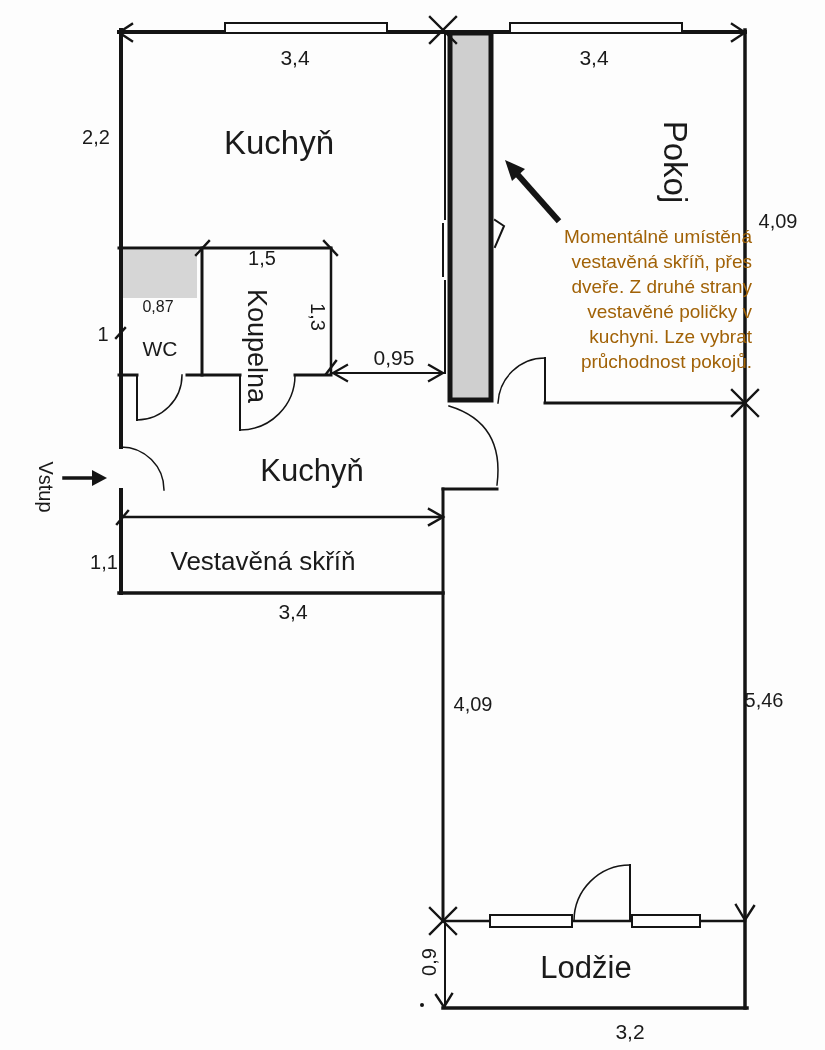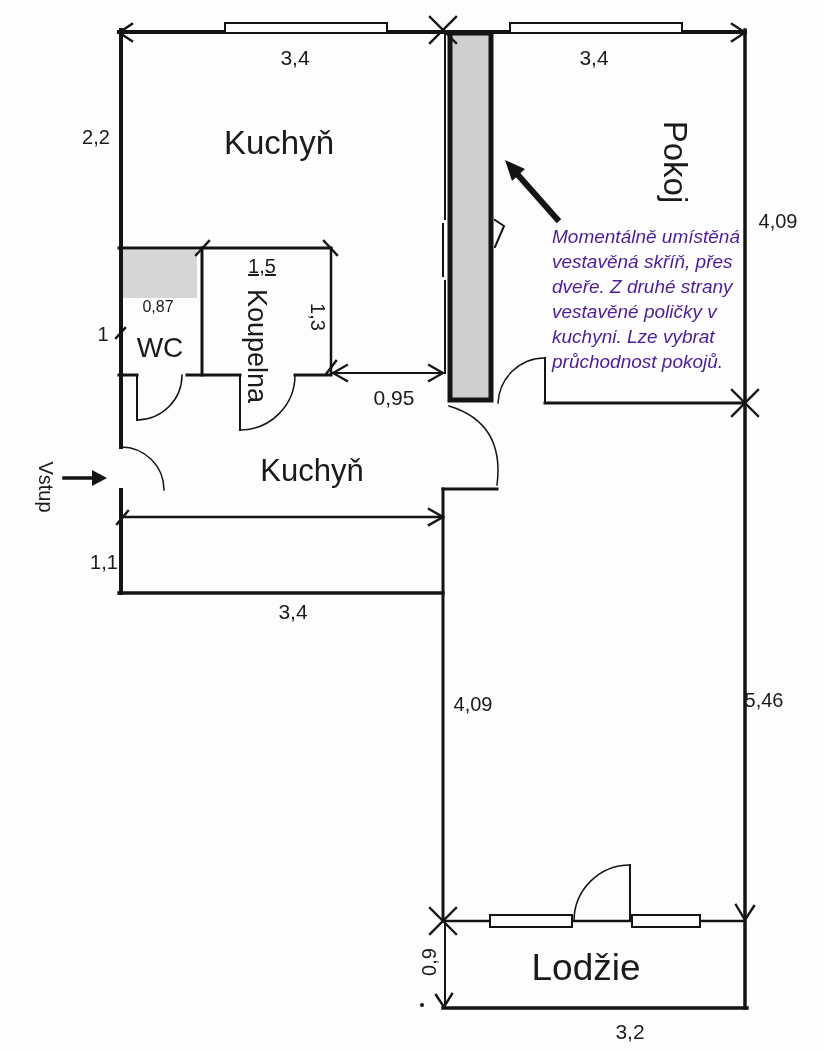--- a/index.html
+++ b/index.html
@@ -13,23 +13,22 @@
     white-space:nowrap;color:#1a1a1a;line-height:1;
   }
   .rot90{transform:translate(-50%,-50%) rotate(90deg);}
   .rot270{transform:translate(-50%,-50%) rotate(-90deg);}
   .room{font-size:33px;}
   .room-sm{font-size:27px;}
   .dim{font-size:20px;}
   .dim-sm{font-size:16px;text-align:right;}
   .note{
     position:absolute;left:552px;top:224px;width:200px;
-    font-size:19px;line-height:25px;color:#4c1d95;white-space:normal;
-    text-align:left;
-    font-style:italic;
+    font-size:19px;line-height:25px;color:#a16207;white-space:normal;
+    text-align:right;
   }
 </style>
 </head>
 <body>
 
 <div class="plan">
 
   <svg width="825" height="1050" viewBox="0 0 825 1050">
     <g stroke="#141414" fill="none" stroke-linecap="square">
 
@@ -130,35 +129,36 @@
 
       <g>
         <path d="M518 175 L557 219" stroke-width="6"></path>
         <polygon points="505,160 525,169 512,181" fill="#141414" stroke="none"></polygon>
       </g>
     </g>
   </svg>
 
   <div class="lbl room" style="left:279px;top:142px;text-align:center;">Kuchyň</div>
   <div class="lbl room rot90" style="left:675px;top:162px;">Pokoj</div>
-  <div class="lbl" style="left:160px;top:348px;font-size:28px;">WC</div>
+  <div class="lbl" style="left:160px;top:348px;font-size:21px;">WC</div>
   <div class="lbl room-sm rot90" style="left:256px;top:346px;">Koupelna</div>
   <div class="lbl" style="left:312px;top:470px;font-size:31px;">Kuchyň</div>
-  <div class="lbl" style="left:586px;top:967px;font-size:37px;">Lodžie</div>
+  <div class="lbl" style="left:263px;top:561px;font-size:26px;">Vestavěná skříň</div>
+  <div class="lbl" style="left:586px;top:967px;font-size:31px;">Lodžie</div>
   <div class="lbl rot90" style="left:46px;top:487px;font-size:20px;">Vstup</div>
 
   <div class="lbl dim" style="left:295px;top:57px;font-size:21px;">3,4</div>
   <div class="lbl dim" style="left:594px;top:57px;font-size:21px;">3,4</div>
   <div class="lbl dim" style="left:96px;top:137px;">2,2</div>
   <div class="lbl dim" style="left:778px;top:221px;">4,09</div>
-  <div class="lbl dim" style="left:262px;top:266px;text-decoration:underline;">1,5</div>
+  <div class="lbl dim" style="left:262px;top:258px;">1,5</div>
   <div class="lbl dim rot90" style="left:318px;top:317px;">1,3</div>
   <div class="lbl dim-sm" style="left:158px;top:307px;">0,87</div>
   <div class="lbl dim" style="left:103px;top:334px;">1</div>
-  <div class="lbl dim" style="left:394px;top:357px;font-size:21px;margin-top:40px;">0,95</div>
+  <div class="lbl dim" style="left:394px;top:357px;font-size:21px;">0,95</div>
   <div class="lbl dim" style="left:104px;top:562px;">1,1</div>
   <div class="lbl dim" style="left:293px;top:611px;font-size:21px;">3,4</div>
   <div class="lbl dim" style="left:473px;top:704px;">4,09</div>
   <div class="lbl dim" style="left:764px;top:700px;">5,46</div>
   <div class="lbl dim rot270" style="left:429px;top:962px;">0,9</div>
   <div class="lbl dim" style="left:594px;top:1031px;font-size:21px;margin-left:36px;">3,2</div>
 
   <div class="note">Momentálně umístěná vestavěná skříň, přes dveře. Z druhé strany vestavěné poličky v kuchyni. Lze vybrat průchodnost pokojů.</div>
 
 </div>

